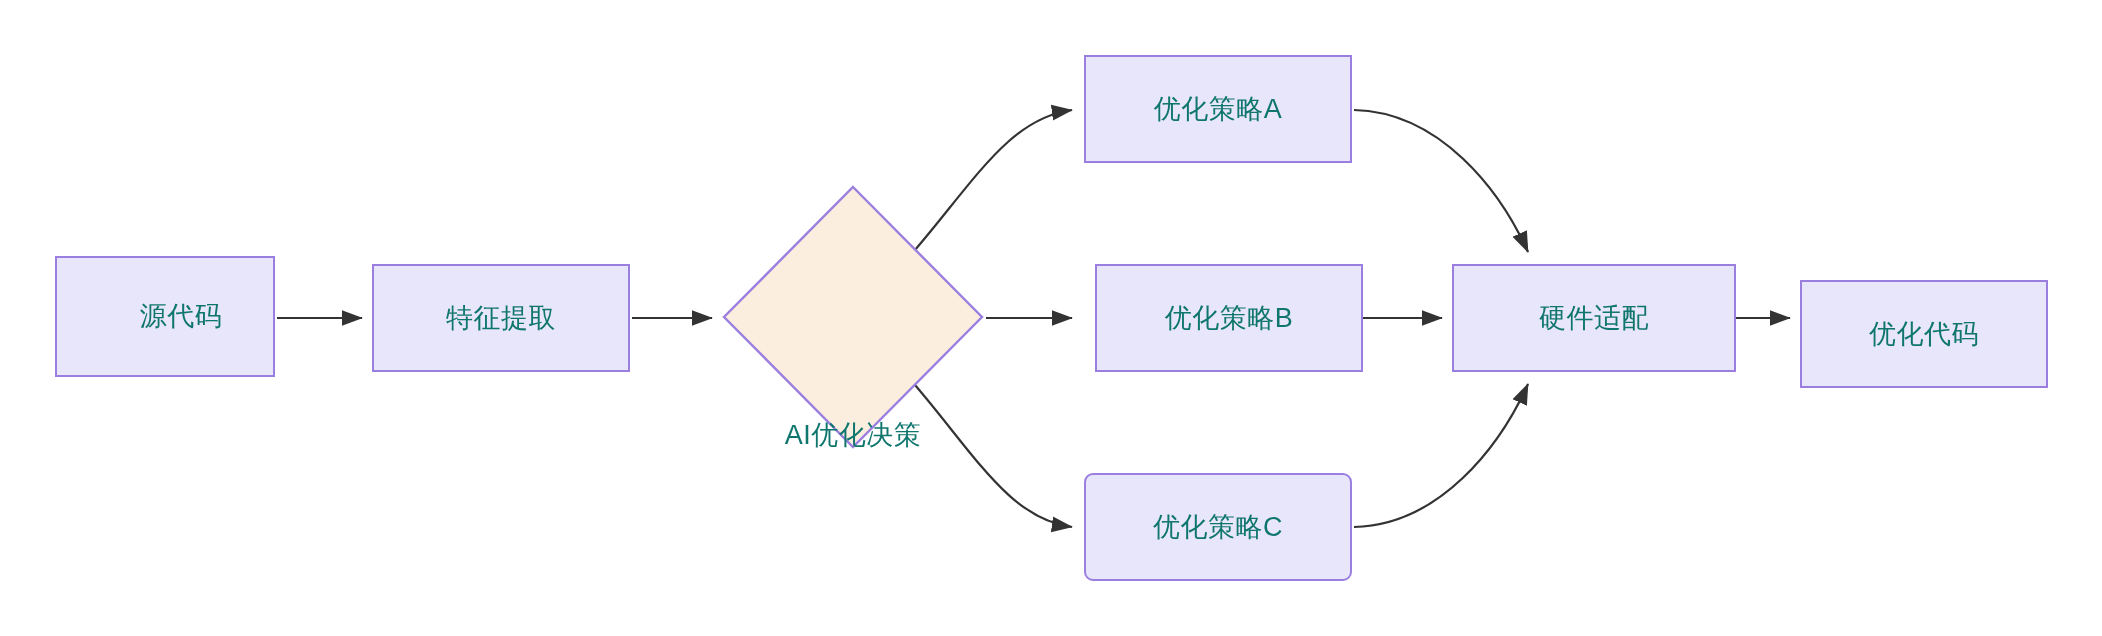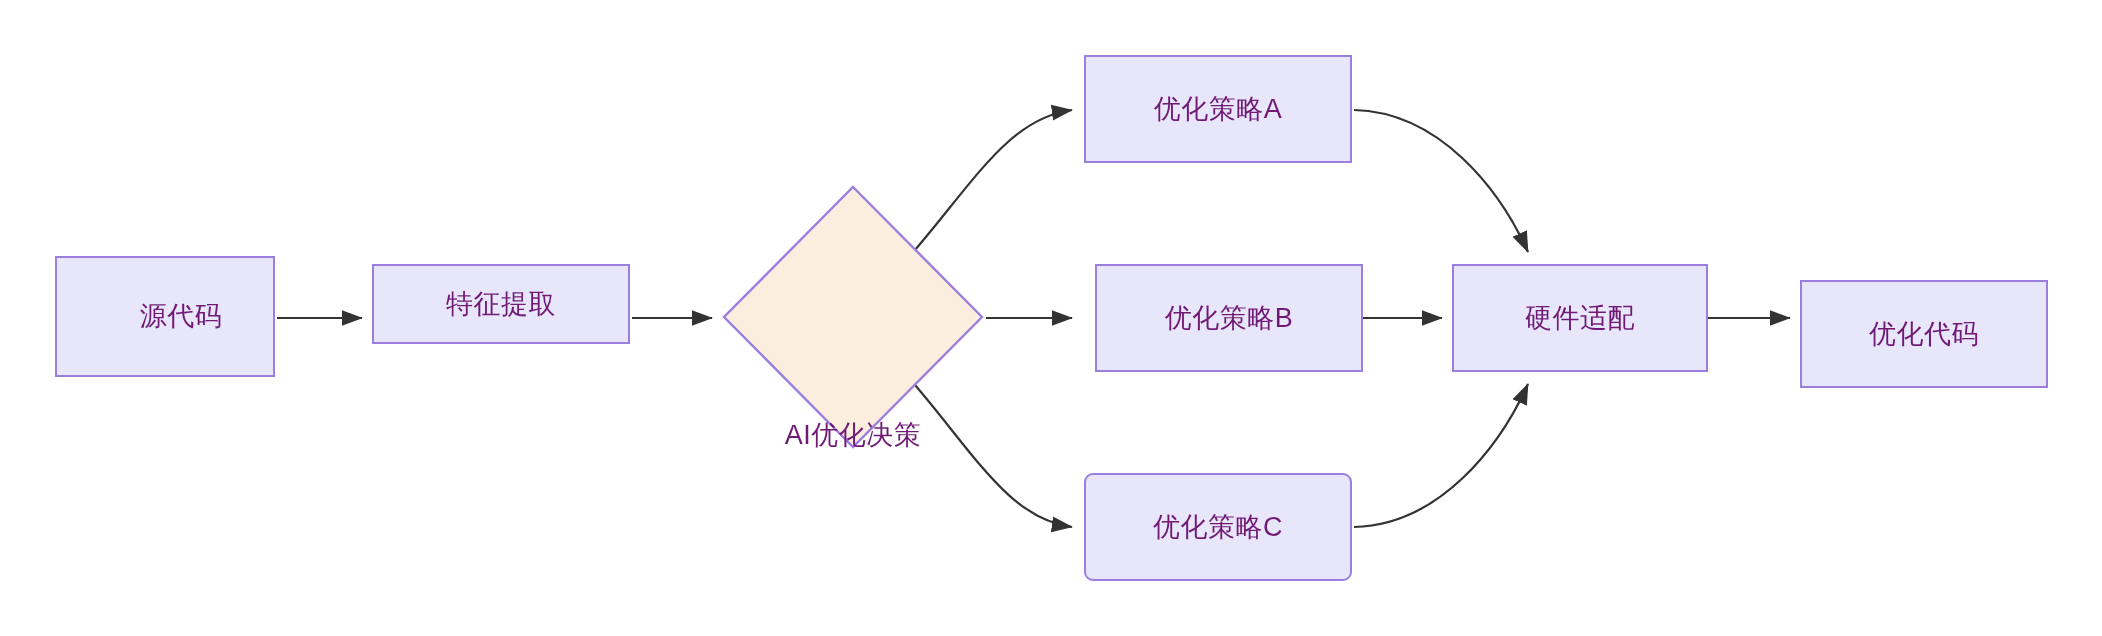--- a/index.html
+++ b/index.html
@@ -32,21 +32,21 @@
     display: flex;
     align-items: center;
     justify-content: center;
   }
   .node-rect {
     background: #e8e6fb;
     border: 2px solid #9b7fe0;
   }
   .node-label {
     font-size: 27px;
-    color: #701a75;
+    color: #0f766e;
     line-height: 1;
     letter-spacing: 0.5px;
     white-space: nowrap;
     user-select: none;
   }
   .node-diamond {
     background: transparent;
     border: none;
   }
   .diamond-shape {
@@ -89,21 +89,21 @@
 
     <path d="M1354,527 C1440,525 1500,446 1528,384" fill="none" stroke="#333333" stroke-width="2.2" marker-end="url(#arrowhead)"></path>
 
     <path d="M1702,318 L1790,318" fill="none" stroke="#333333" stroke-width="2.2" marker-end="url(#arrowhead)"></path>
   </svg>
 
   <div class="node node-rect" style="left:55px; top:256px; width:220px; height:121px;padding-left:32px;">
     <span class="node-label">源代码</span>
   </div>
 
-  <div class="node node-rect" style="left:372px; top:264px; width:258px; height:80px;">
+  <div class="node node-rect" style="left:372px; top:264px; width:258px; height:108px;">
     <span class="node-label">特征提取</span>
   </div>
 
   <div class="node node-diamond" style="left:722px; top:185px; width:262px; height:264px;align-items:flex-end;">
     <svg class="diamond-shape" viewBox="0 0 262 264" preserveAspectRatio="none" xmlns="http://www.w3.org/2000/svg">
       <polygon points="131,2 260,132 131,262 2,132" fill="#fceede" stroke="#9b7fe0" stroke-width="2.4"></polygon>
     </svg>
     <span class="node-label diamond-label">AI优化决策</span>
   </div>
 
@@ -112,21 +112,21 @@
   </div>
 
   <div class="node node-rect" style="left:1084px; top:264px; width:268px; height:108px;margin-left:11px;">
     <span class="node-label">优化策略B</span>
   </div>
 
   <div class="node node-rect" style="left:1084px; top:473px; width:268px; height:108px;border-radius:9px;">
     <span class="node-label">优化策略C</span>
   </div>
 
-  <div class="node node-rect" style="left:1452px; top:264px; width:256px; height:108px;">
+  <div class="node node-rect" style="left:1452px; top:264px; width:284px; height:108px;">
     <span class="node-label">硬件适配</span>
   </div>
 
   <div class="node node-rect" style="left:1800px; top:280px; width:248px; height:108px;">
     <span class="node-label">优化代码</span>
   </div>
 
 </div>
 
 </body></html>

